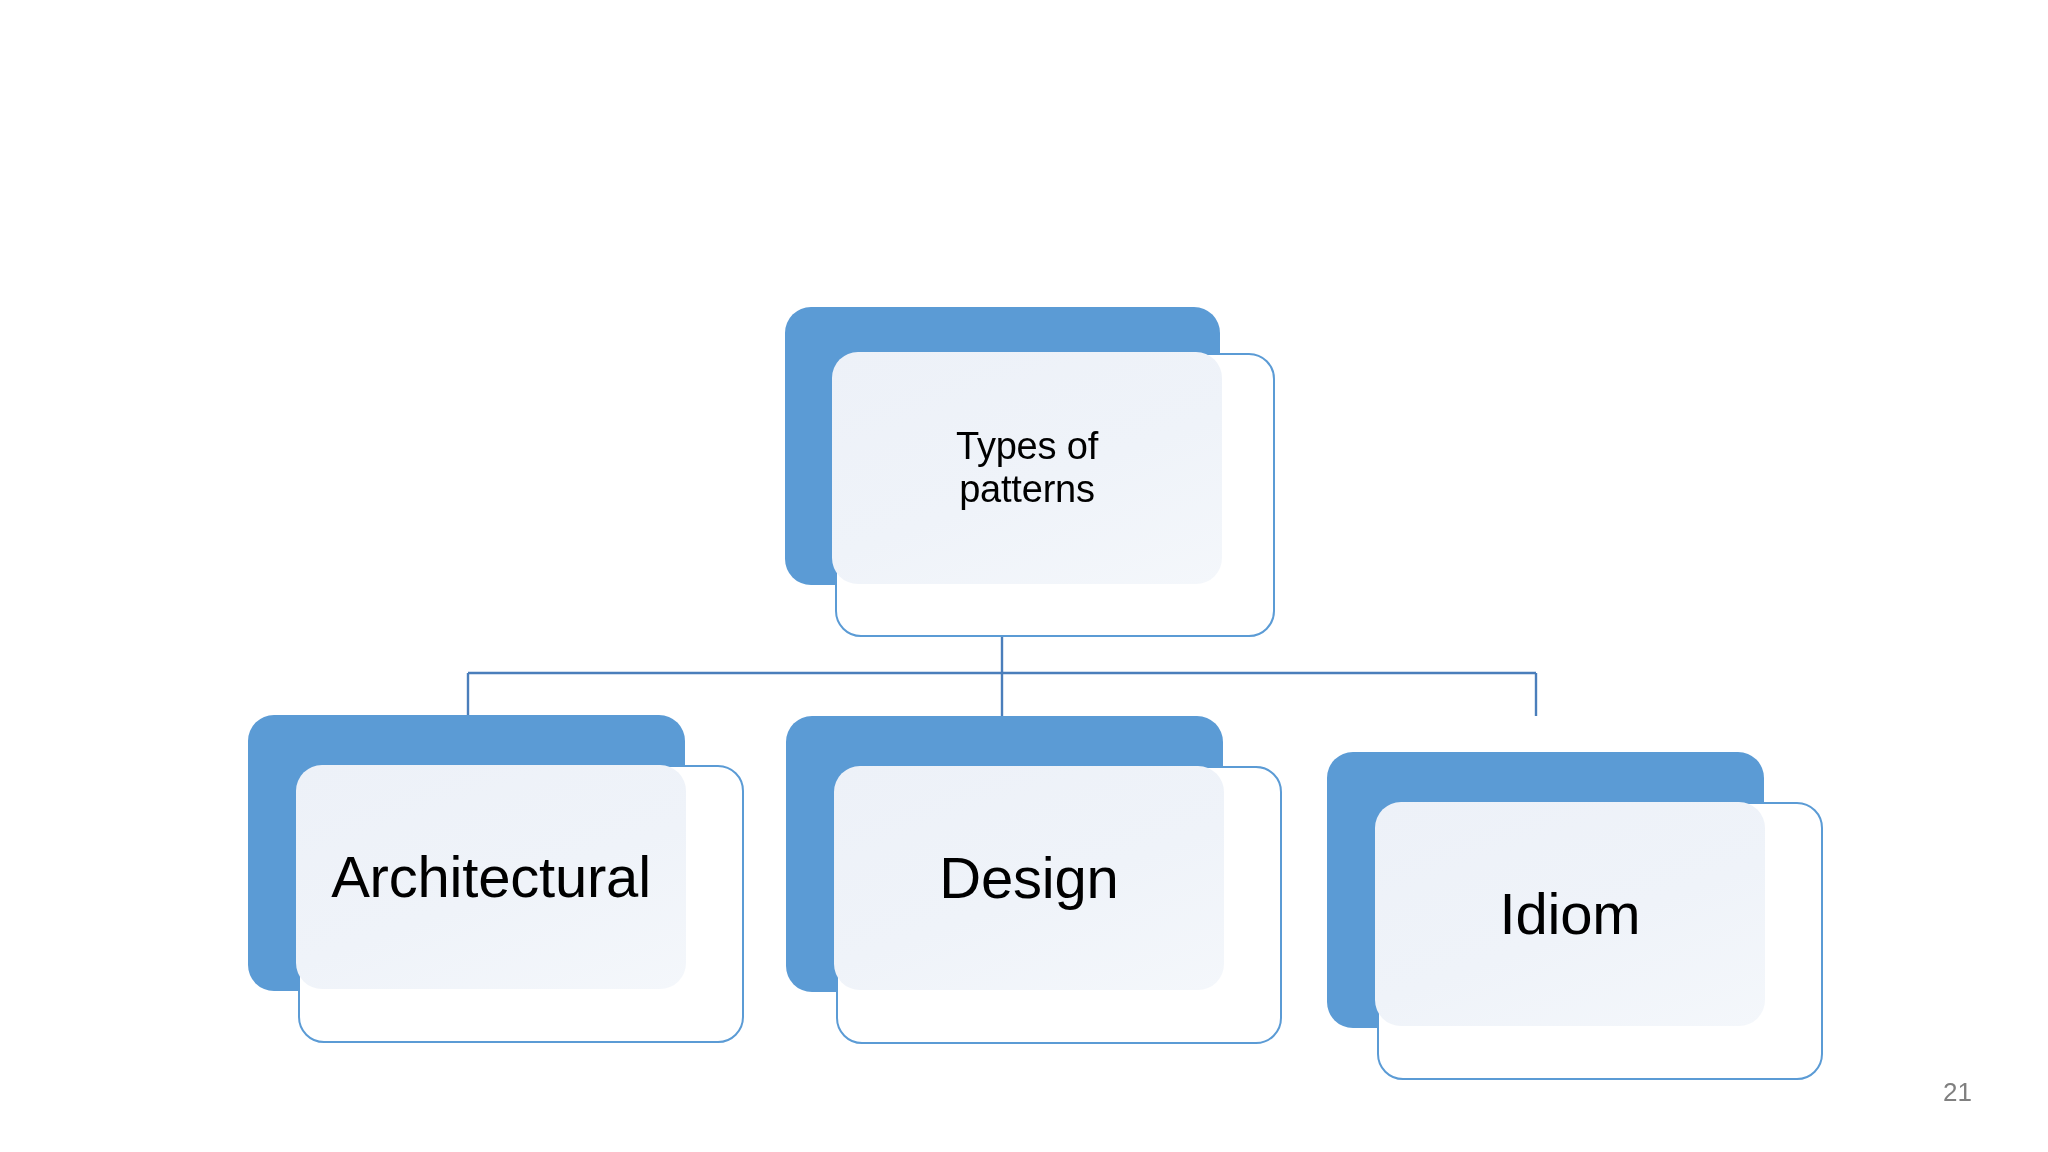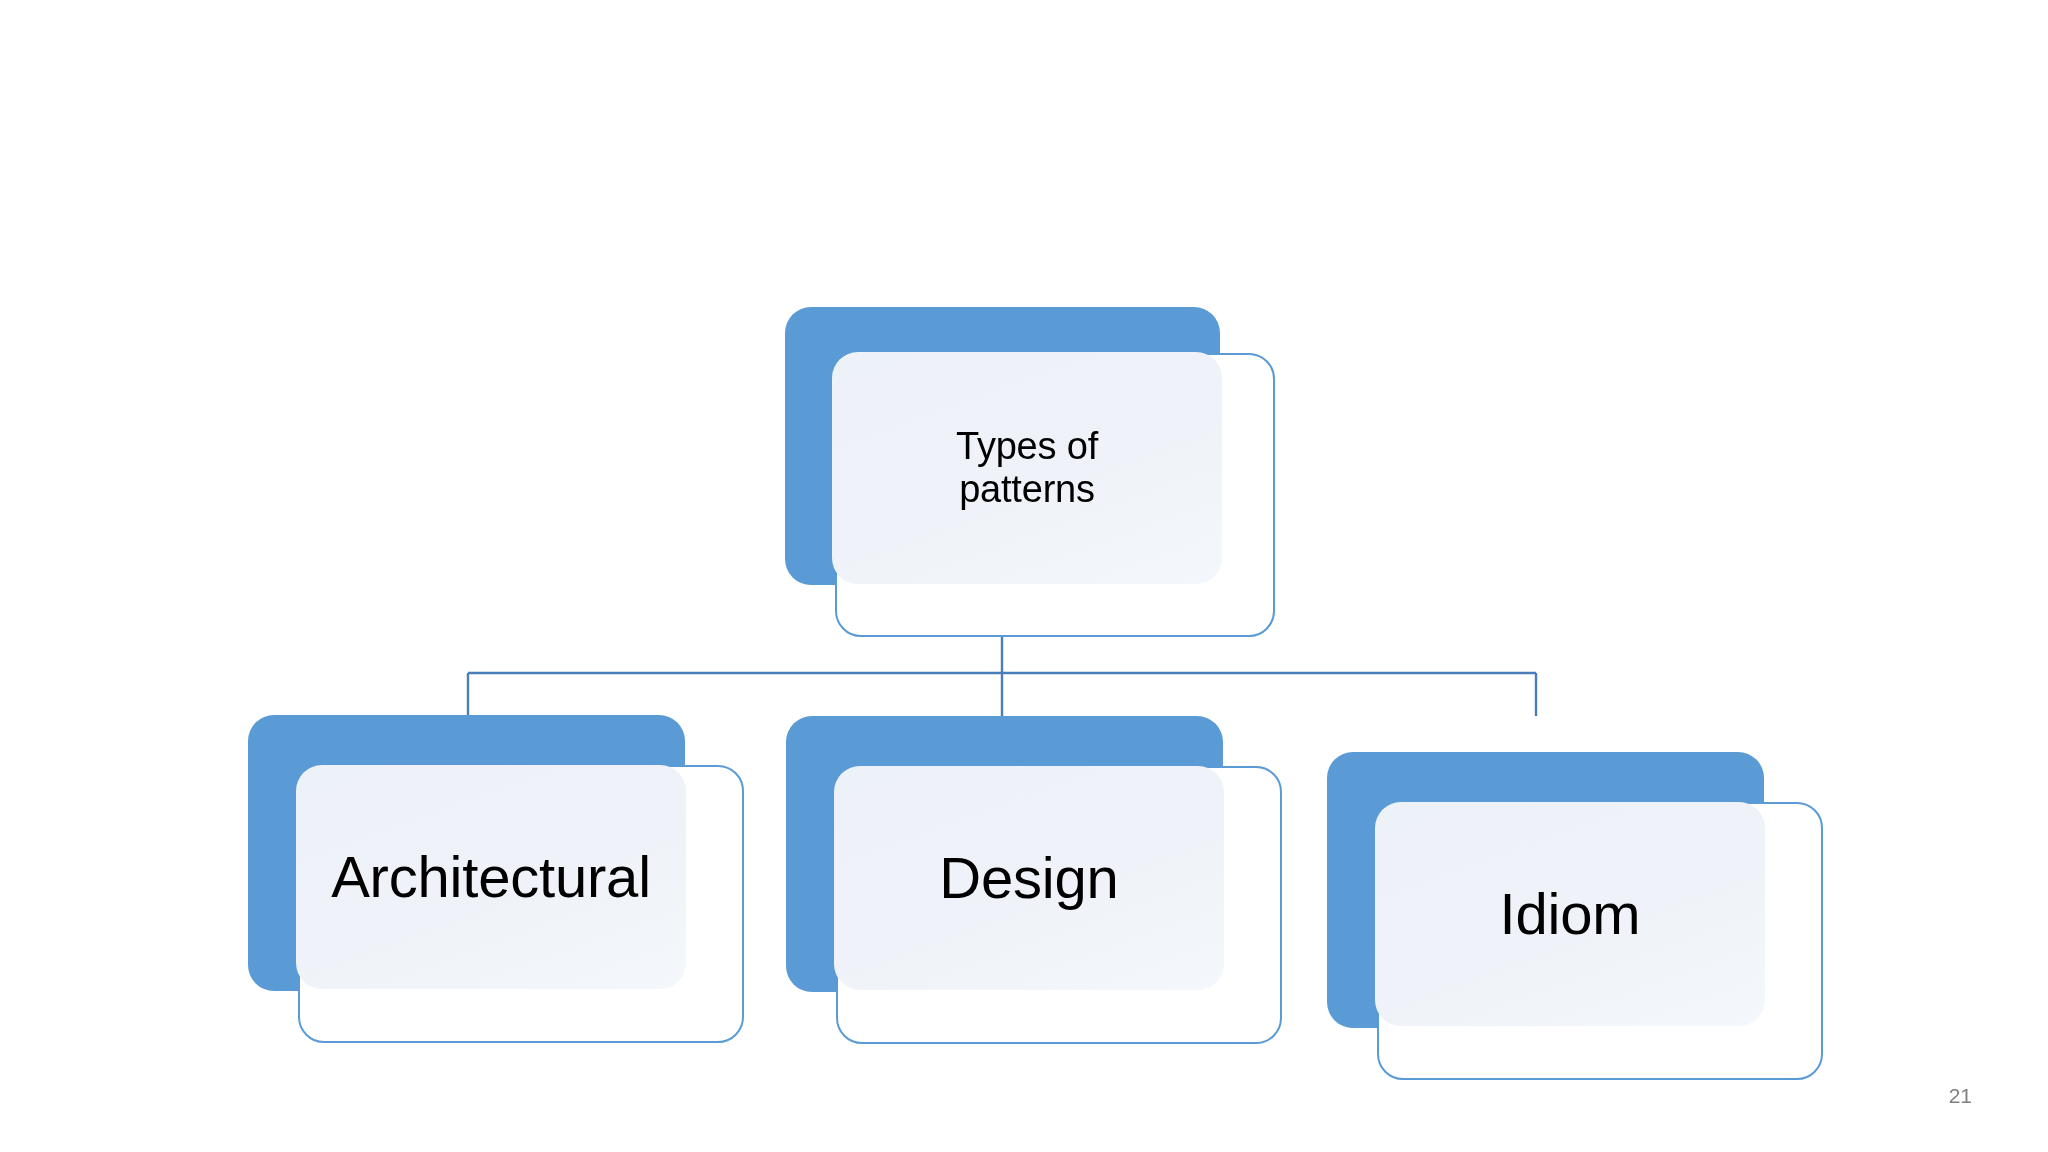--- a/index.html
+++ b/index.html
@@ -81,21 +81,21 @@
 
   #node-arch  { left: 248px;  top: 715px; }
   #node-des   { left: 786px;  top: 716px; }
   #node-idiom { left: 1327px; top: 716px; margin-top: 36px; }
 
   
   #page-number {
     position: absolute;
     right: 76px;
     bottom: 44px;
-    font-size: 21px;
+    font-size: 26px;
     color: #808080;
   }
 </style>
 </head>
 <body>
 
 <div id="slide">
 
   <svg id="connectors" viewBox="0 0 2048 1152" width="2048" height="1152">
 

